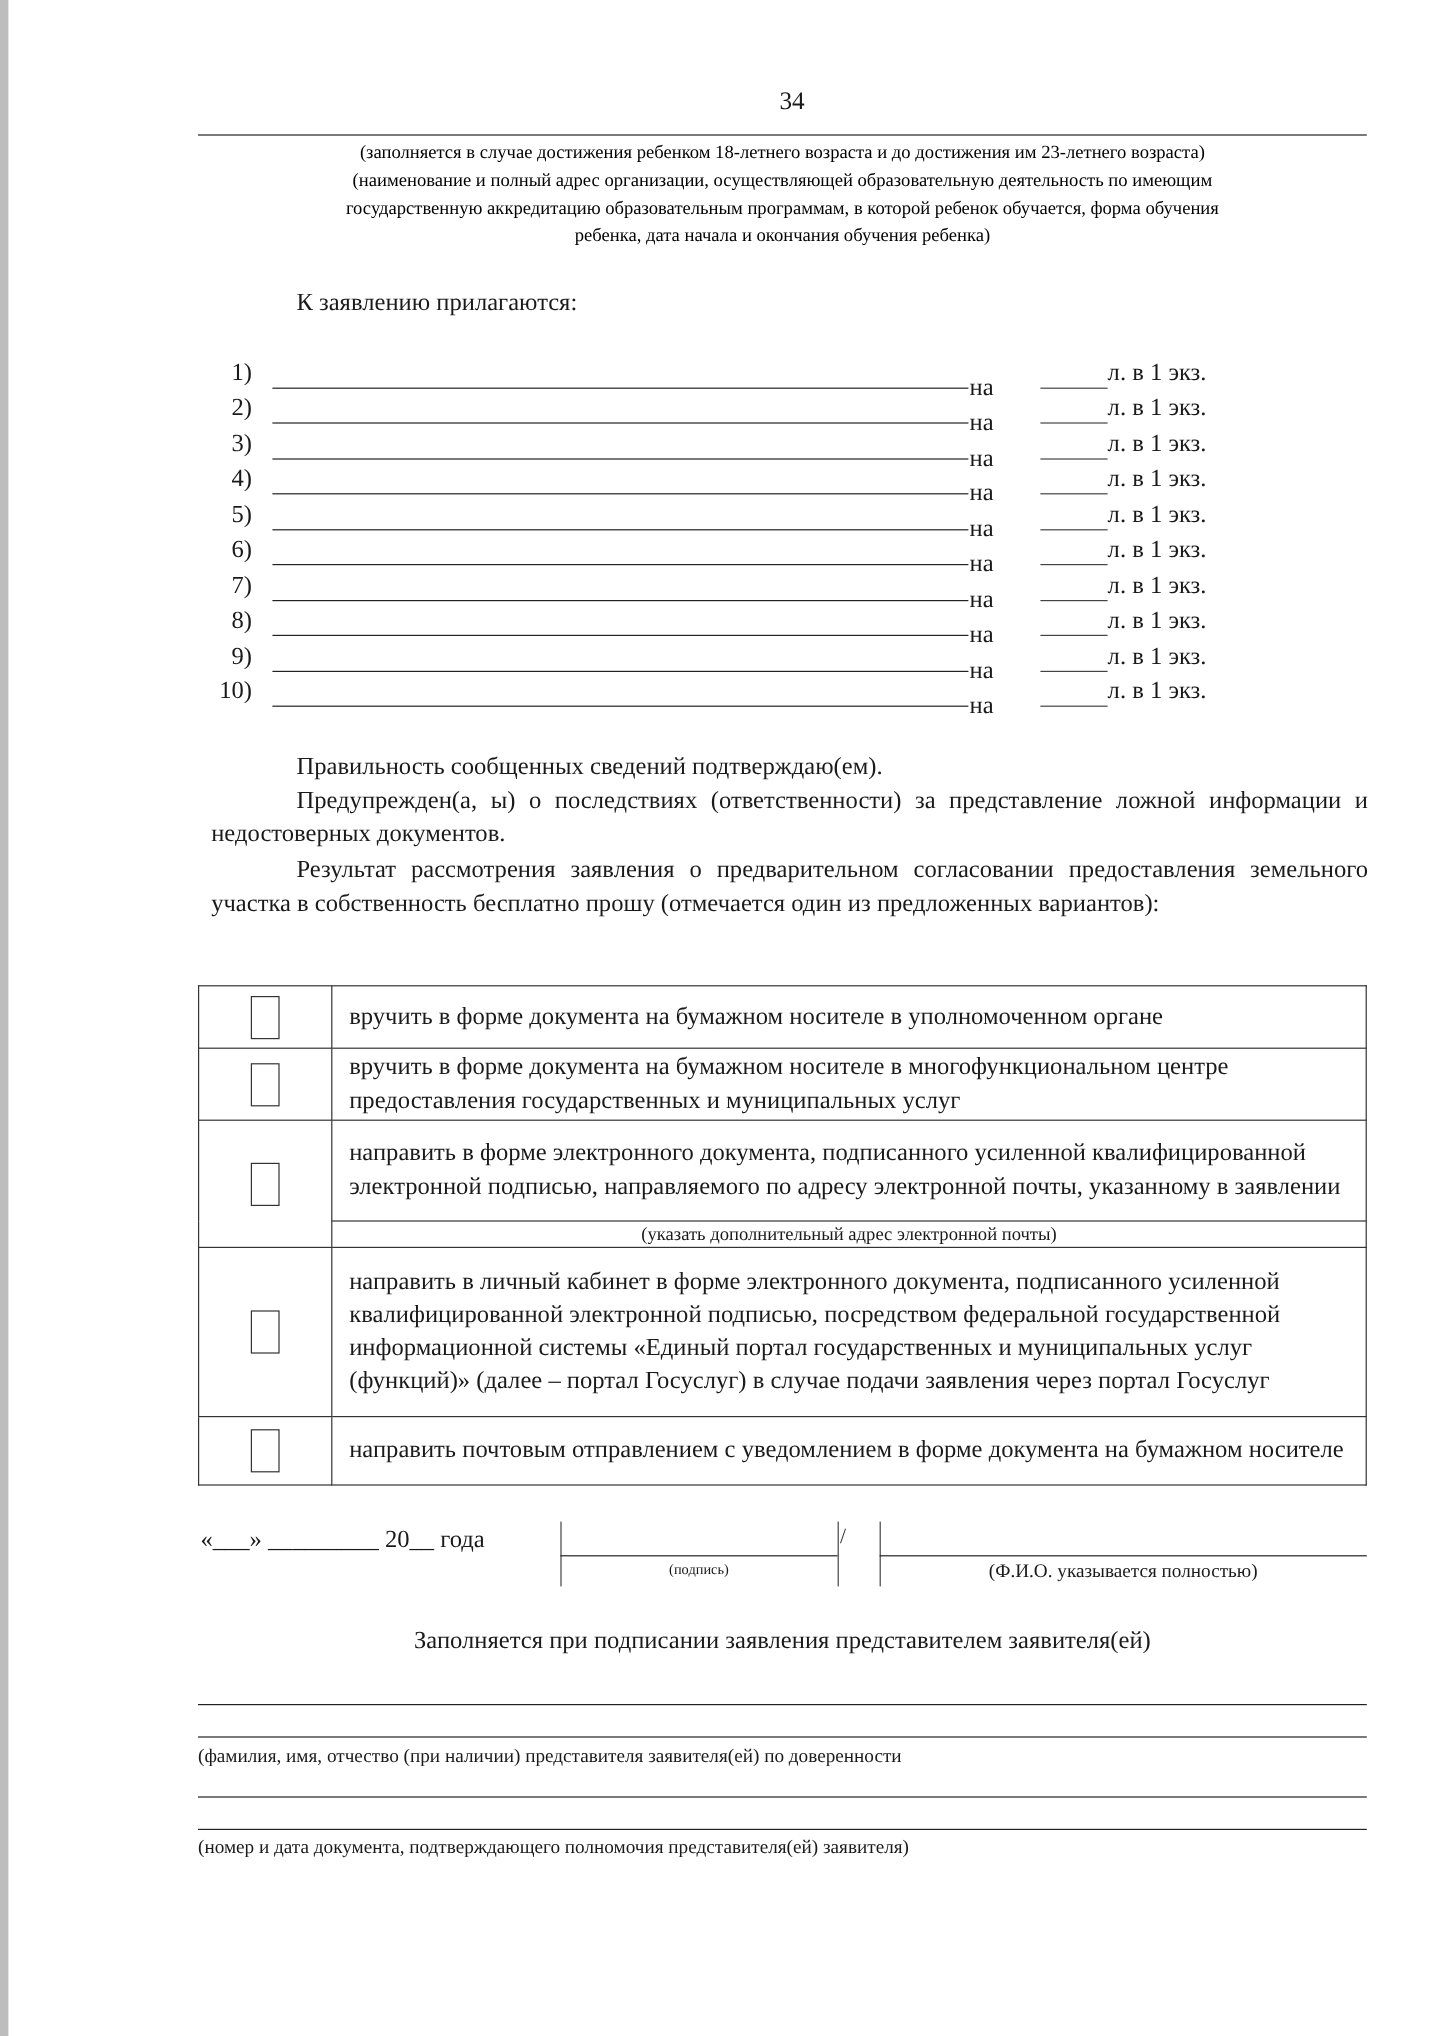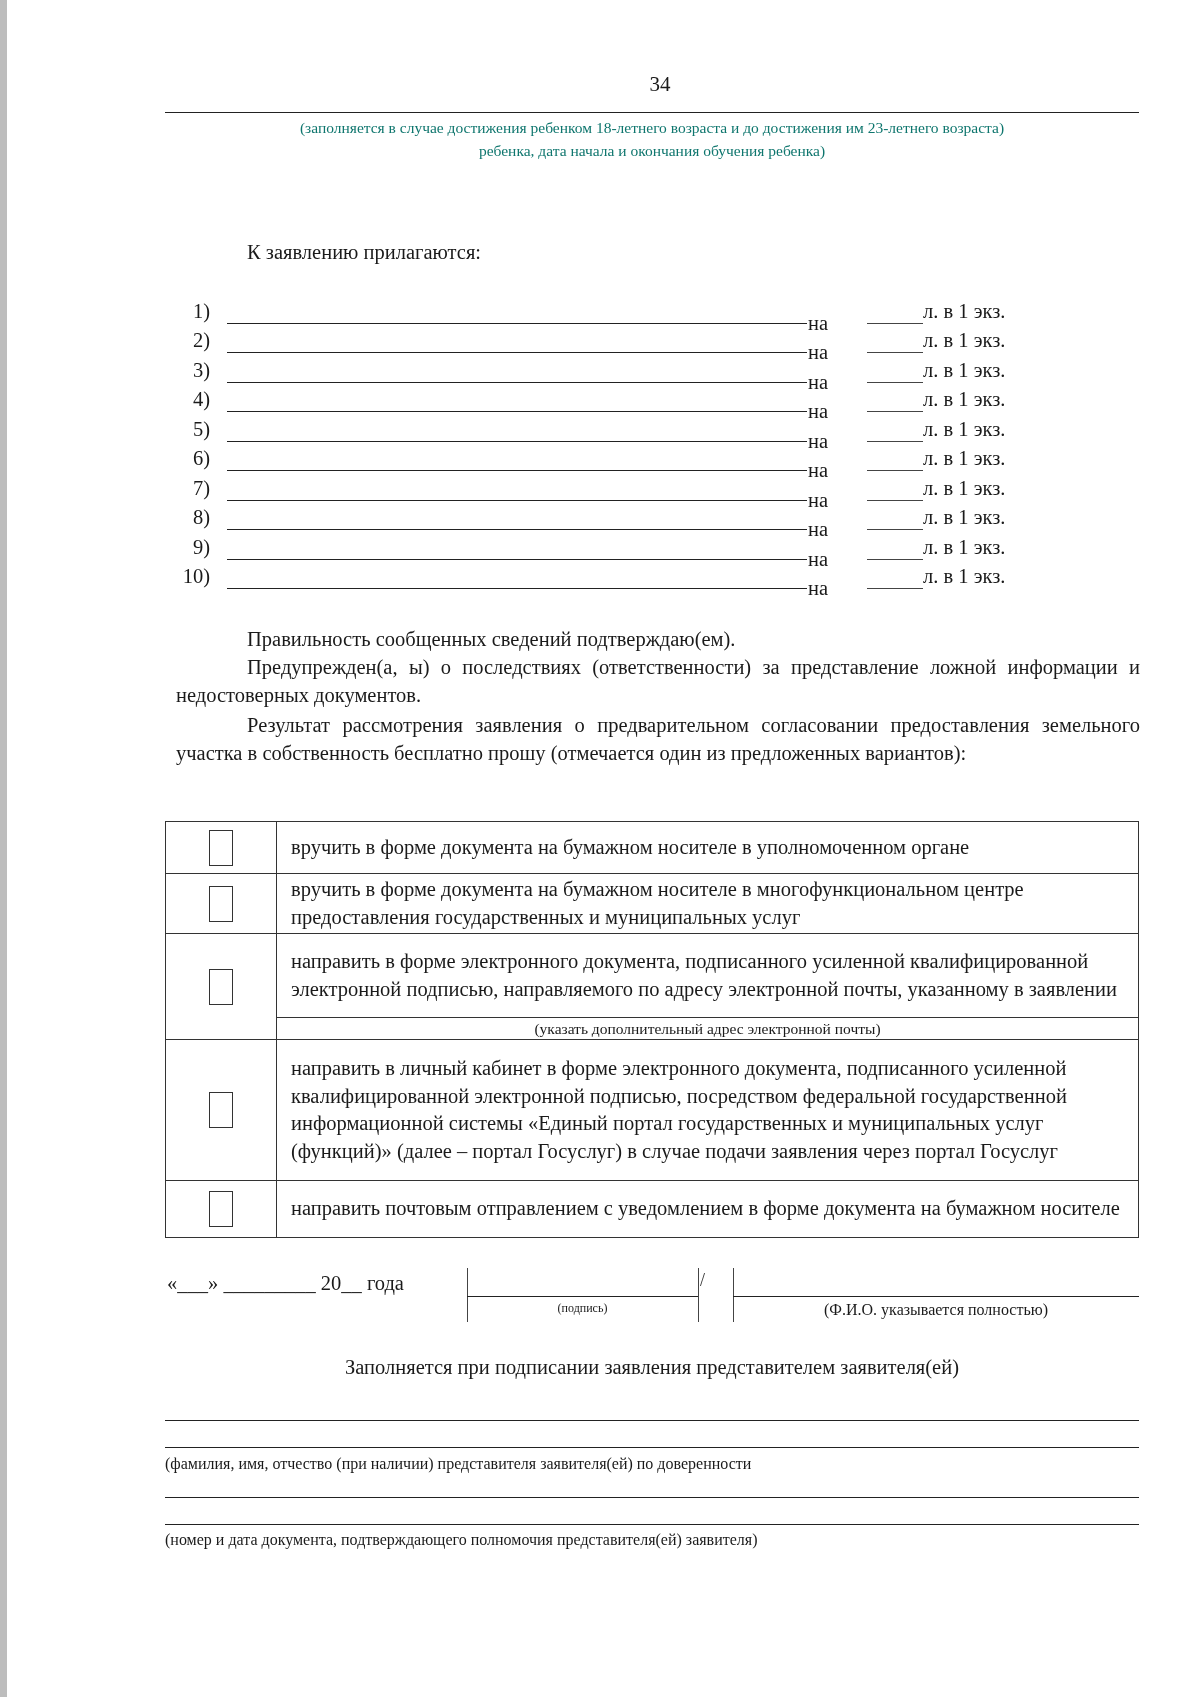--- a/index.html
+++ b/index.html
@@ -17,21 +17,21 @@
   .page-number {
     left: 0; width: 1320px; top: 72px; text-align: center;
     font-size: 21px;
   }
   .top-rule {
     left: 165px; top: 112px; width: 974px; height: 0;
     border-top: 1.5px solid #222;
   }
   .hint-block {
     left: 165px; width: 974px; top: 116px;
-    font-size: 15.5px; line-height: 23px; text-align: center; color: #0f766e;
+    font-size: 15.5px; line-height: 23px; text-align: center; color: #000000;
   }
   .attach-title { left: 247px; top: 241px; font-size: 20.5px; }
   .att-row { position: absolute; left: 165px; width: 980px; height: 29px; font-size: 20.5px; }
   .att-num { position: absolute; left: 15px; width: 30px; text-align: right; top: 0; }
   .att-row.ten .att-num { left: 0; width: 45px; }
   .att-line { position: absolute; left: 62px; width: 580px; top: 23px; border-top: 1.4px solid #222; }
   .att-na { position: absolute; left: 643px; top: 12px; }
   .att-pages { position: absolute; left: 702px; width: 56px; top: 23px; border-top: 1.2px solid #444; }
   .att-suffix { position: absolute; left: 758px; top: 0; }
 
@@ -71,20 +71,22 @@
 </head>
 <body>
 
 <div class="left-strip"></div>
 
 <div class="abs page-number">34</div>
 <div class="abs top-rule"></div>
 
 <div class="abs hint-block">
   <div>(заполняется в случае достижения ребенком 18-летнего возраста и до достижения им 23-летнего возраста)</div>
+  <div>(наименование и полный адрес организации, осуществляющей образовательную деятельность по имеющим</div>
+  <div>государственную аккредитацию образовательным программам, в которой ребенок обучается, форма обучения</div>
   <div>ребенка, дата начала и окончания обучения ребенка)</div>
 </div>
 
 <div class="abs attach-title">К заявлению прилагаются:</div>
 
 <div>
   <div class="att-row" style="top:300px">
     <span class="att-num">1)</span>
     <span class="att-line"></span>
     <span class="att-na">на</span>

